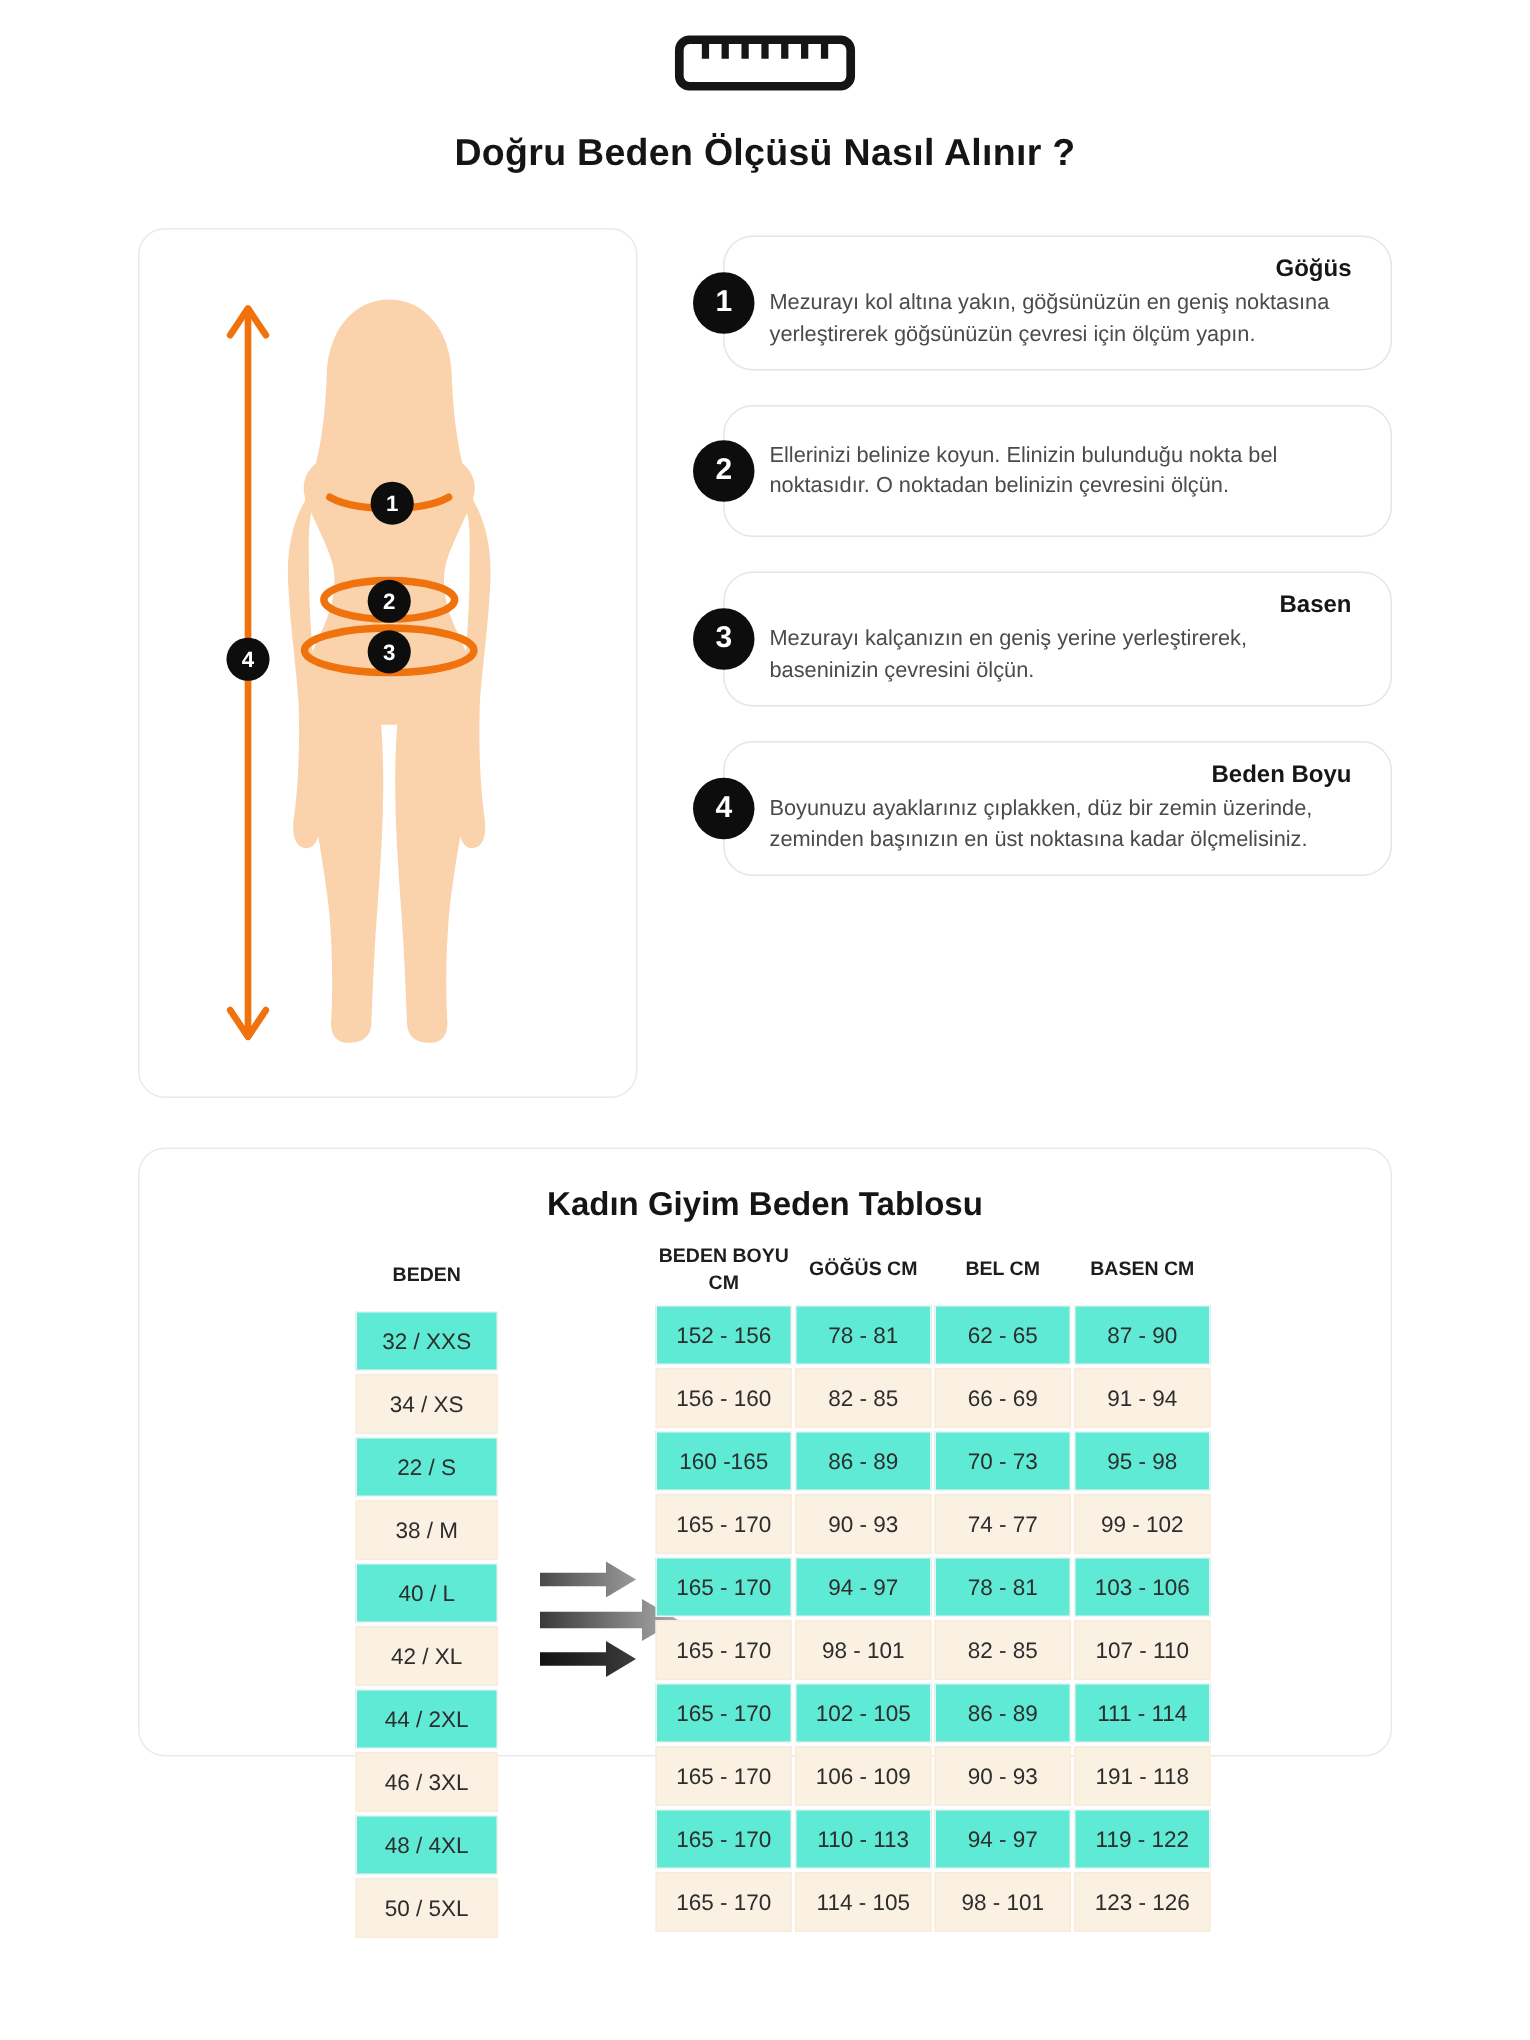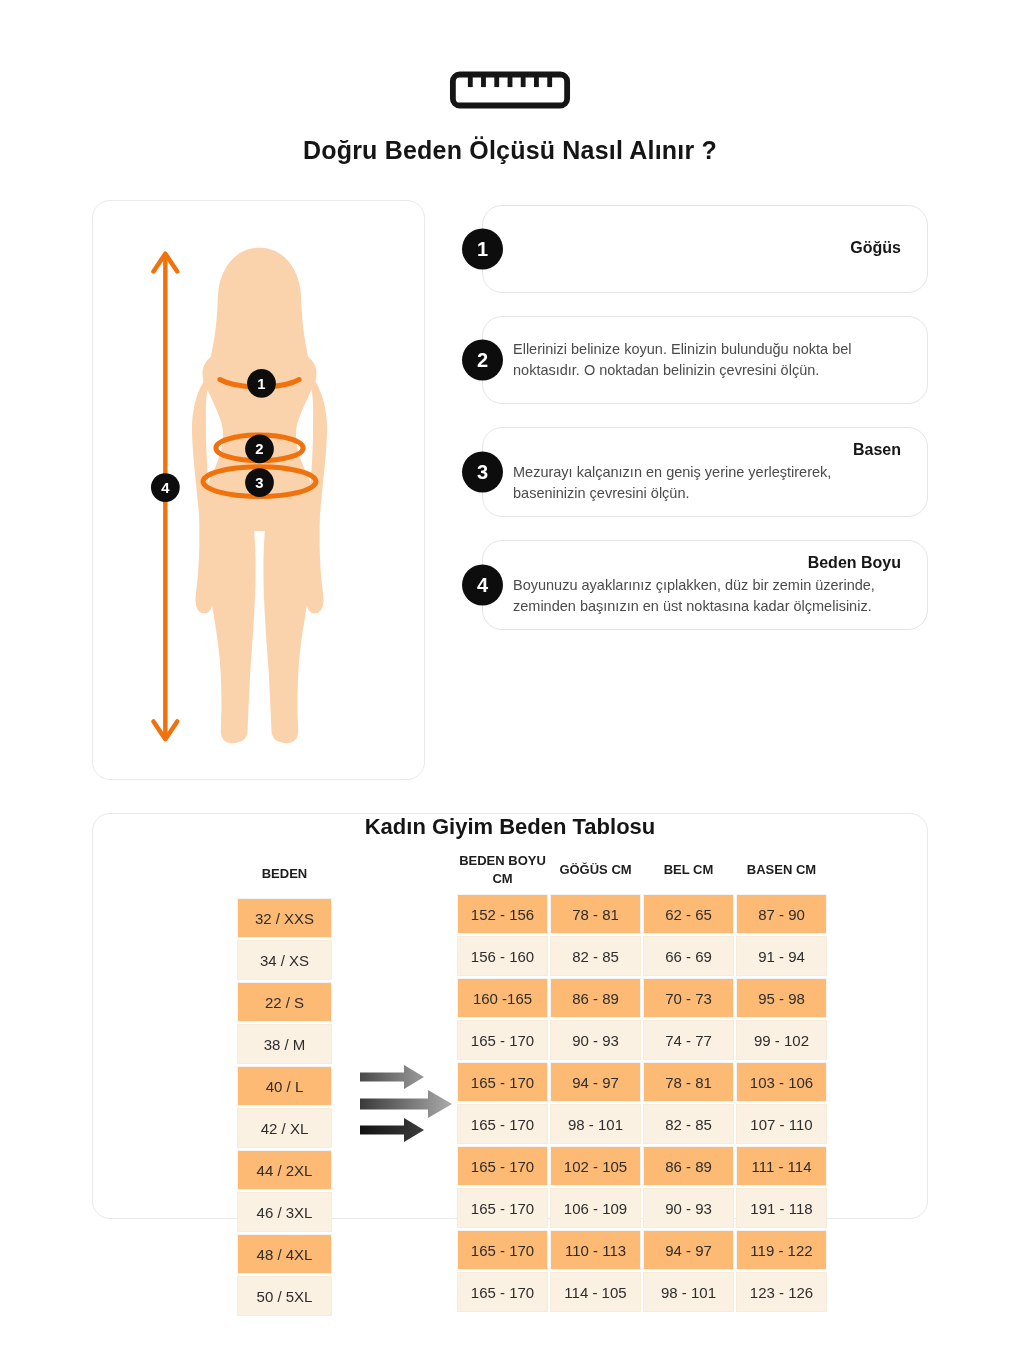--- a/index.html
+++ b/index.html
@@ -2,49 +2,49 @@
 <html><head>
 <meta charset="utf-8">
 <style>
   * { box-sizing: border-box; }
   html,body { margin:0; padding:0; background:#ffffff; }
   body { width:1020px; height:1360px; font-family:"Liberation Sans", sans-serif; color:#111; overflow:hidden; }
 
   .page { position:relative; width:1020px; height:1360px; background:#fff; }
 
   
-  .hdr { text-align:center; padding-top:70px; }
+  .hdr { text-align:center; padding-top:22px; }
   .ruler-wrap { display:flex; justify-content:center; }
   .hdr h1 { margin:26px 0 0; font-size:25px; font-weight:700; color:#151515; letter-spacing:.2px; }
 
   
   .measure { display:flex; gap:57px; padding:0 92px; margin-top:35px; }
   .figure-card { flex:none; width:333px; height:580px; border:1.5px solid #e9e9e9; border-radius:18px; position:relative; overflow:hidden; background:#fff; }
   .figure-card svg { display:block; }
 
   .cards { flex:1; display:flex; flex-direction:column; gap:23px; margin-top:5px; }
   .info-card { position:relative; min-height:88px; border:1.5px solid #e5e5e5; border-radius:20px; background:#fff;
                padding:13px 26px 13px 30px; display:flex; flex-direction:column; justify-content:center; }
   .badge { position:absolute; left:-21px; top:50%; transform:translateY(-50%);
            width:41px; height:41px; border-radius:50%; background:#0d0d0d; color:#fff;
            display:flex; align-items:center; justify-content:center; font-size:20px; font-weight:700; }
   .info-title { font-size:16px; font-weight:700; color:#161616; margin-bottom:3px;text-align:right; }
   .info-text  { font-size:14.5px; line-height:1.42; color:#4b4b4b; }
 
   
-  .table-card { position:relative; margin:33px 92px 0; height:406px; border:1.5px solid #e9e9e9; border-radius:18px; background:#fff; }
+  .table-card { position:relative; margin:33px 92px 0; height:406px; border:1.5px solid #e9e9e9; border-radius:18px; background:#fff; padding-top:24px; }
   .table-card h2 { margin:0; text-align:center; font-size:22px; font-weight:700; color:#151515; }
   .tbl-layout { position:relative; margin-top:6px; height:470px; }
 
   table { border-collapse:separate; border-spacing:2px; }
   .size-col { position:absolute; left:142px; top:4px; width:99px; }
-  .data-tbl { position:absolute; left:362px; top:0; width:374px; table-layout:fixed; }
+  .data-tbl { position:absolute; left:342px; top:0; width:374px; table-layout:fixed; }
   th { height:44px; vertical-align:middle; text-align:center; font-size:13px; font-weight:600; color:#1d1d1d; line-height:1.35; padding:0 2px; }
   td.cell { height:40px; text-align:center; vertical-align:middle; font-size:15px; color:#2d2d2d;
-            background:#fdba74; border:1px solid #f3f3f3; }
+            background:#5eead4; border:1px solid #f3f3f3; }
   tr.alt td.cell { background:#fbf1e3; border-color:#f8ecd9; }
 
   .arrows { position:absolute; left:261px; top:218px; width:106px; height:82px; }
 
   .figure-card svg text, .fig-badge-text { font-family:"Liberation Sans", sans-serif; }
 </style>
 </head>
 <body>
 
 <div class="page">
@@ -115,20 +115,21 @@
       </svg>
     </div>
 
     <div class="cards" id="cards-container">
   <div class="info-card">
     <div class="badge">
       <span>1</span>
     </div>
     <div class="info-body">
       <div class="info-title">Göğüs</div>
+      <div class="info-text">Mezurayı kol altına yakın, göğsünüzün en geniş noktasına yerleştirerek göğsünüzün çevresi için ölçüm yapın.</div>
     </div>
   </div>
 
   <div class="info-card">
     <div class="badge">
       <span>2</span>
     </div>
     <div class="info-body">
       <div class="info-text">Ellerinizi belinize koyun. Elinizin bulunduğu nokta bel noktasıdır. O noktadan belinizin çevresini ölçün.</div>
     </div>

